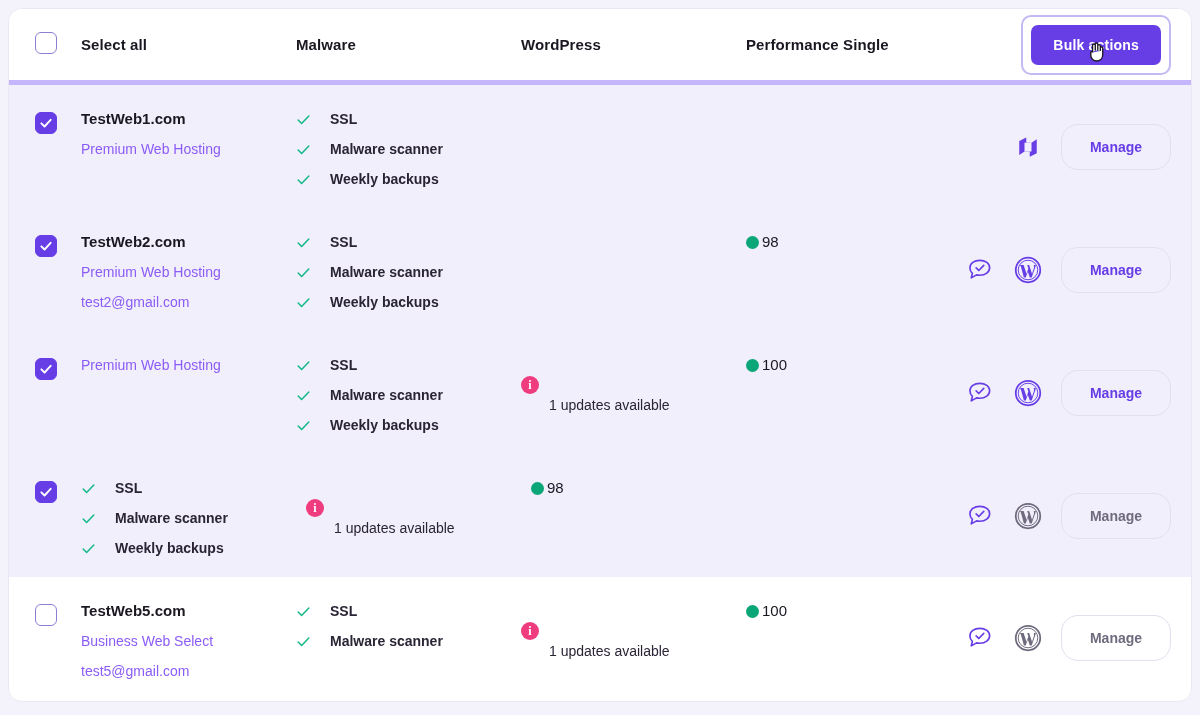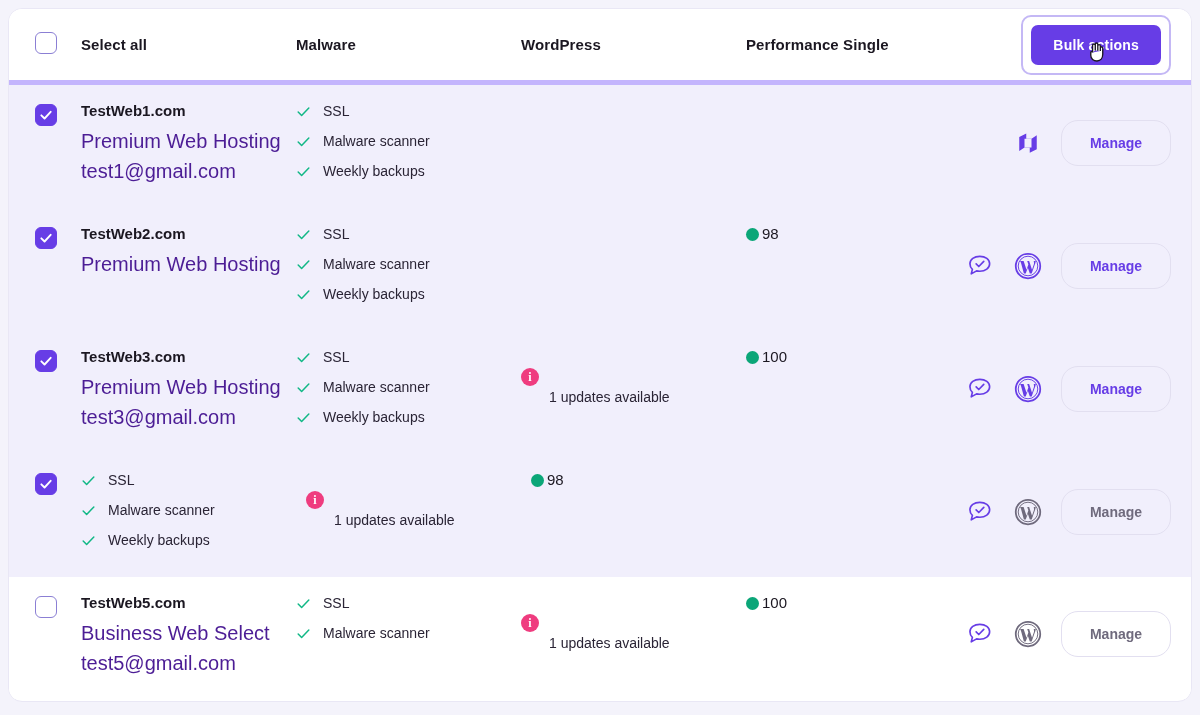--- a/index.html
+++ b/index.html
@@ -108,49 +108,50 @@
     pointer-events: none;
   }
 
   
   .rows { position: relative; }
 
   .row {
     display: flex;
     align-items: flex-start;
     min-height: 123px;
-    padding-top: 16px;
+    padding-top: 24px;
     position: relative;
   }
   .row.selected { background: #f1effc; }
   .row.plain    { background: #ffffff; }
   .row.last     { min-height: 122px; }
 
   .row .col-check { padding-top: 3px; }
 
   .site-name {
     font-size: 15px;
     font-weight: 700;
     color: #1b1721;
     line-height: 20px;
     margin-bottom: 10px;
   }
   .site-plan, .site-mail {
-    font-size: 20px;
-    color: #4c1d95;
+    font-size: 14px;
+    color: #8b5cf6;
     line-height: 20px;
   }
   .site-plan { margin-bottom: 10px; }
 
   .feat {
     display: flex;
     align-items: center;
-    gap: 12px;
+    gap: 19px;
     line-height: 20px;
     margin-bottom: 10px;
+    font-weight: bold;
   }
   .feat:last-child { margin-bottom: 0; }
   .feat-label { font-size: 14px; color: #2a2435; }
 
   .check-ico { width: 15px; height: 15px; flex: 0 0 15px; }
 
   .wp-status {
     display: flex;
     align-items: center;
     gap: 10px;
@@ -243,21 +244,20 @@
     <div class="rows" id="rows">
         <div class="row selected">
           <div class="col-check"><span class="cbox checked">
               <svg viewBox="0 0 24 24" width="14" height="14">
                 <path d="M4 12.5 L9.5 18 L20 6.5" fill="none" stroke="#ffffff" stroke-width="3.2" stroke-linecap="round" stroke-linejoin="round"></path>
               </svg>
             </span></div>
           <div class="col-site">
             <div class="site-name">TestWeb1.com</div>
             <div class="site-plan">Premium Web Hosting</div>
-            <div class="site-mail">test1@gmail.com</div>
           </div>
           <div class="col-sec">
             <div class="feat">
               <svg viewBox="0 0 24 24" class="check-ico">
                 <path d="M3.5 12.8 L9 18.3 L20.5 6.3" fill="none" stroke="#12b886" stroke-width="2.4" stroke-linecap="round" stroke-linejoin="round"></path>
               </svg>
               <span class="feat-label">SSL</span>
             </div>
             <div class="feat">
               <svg viewBox="0 0 24 24" class="check-ico">
@@ -287,20 +287,21 @@
         </div>
         <div class="row selected">
           <div class="col-check"><span class="cbox checked">
               <svg viewBox="0 0 24 24" width="14" height="14">
                 <path d="M4 12.5 L9.5 18 L20 6.5" fill="none" stroke="#ffffff" stroke-width="3.2" stroke-linecap="round" stroke-linejoin="round"></path>
               </svg>
             </span></div>
           <div class="col-site">
             <div class="site-name">TestWeb2.com</div>
             <div class="site-plan">Premium Web Hosting</div>
+            <div class="site-mail">test2@gmail.com</div>
           </div>
           <div class="col-sec">
             <div class="feat">
               <svg viewBox="0 0 24 24" class="check-ico">
                 <path d="M3.5 12.8 L9 18.3 L20.5 6.3" fill="none" stroke="#12b886" stroke-width="2.4" stroke-linecap="round" stroke-linejoin="round"></path>
               </svg>
               <span class="feat-label">SSL</span>
             </div>
             <div class="feat">
               <svg viewBox="0 0 24 24" class="check-ico">
@@ -339,23 +340,21 @@
             <button class="manage-btn">Manage</button>
           </div>
         </div>
         <div class="row selected">
           <div class="col-check"><span class="cbox checked">
               <svg viewBox="0 0 24 24" width="14" height="14">
                 <path d="M4 12.5 L9.5 18 L20 6.5" fill="none" stroke="#ffffff" stroke-width="3.2" stroke-linecap="round" stroke-linejoin="round"></path>
               </svg>
             </span></div>
           <div class="col-site">
-            <div class="site-name">TestWeb3.com</div>
             <div class="site-plan">Premium Web Hosting</div>
-            <div class="site-mail">test3@gmail.com</div>
           </div>
           <div class="col-sec">
             <div class="feat">
               <svg viewBox="0 0 24 24" class="check-ico">
                 <path d="M3.5 12.8 L9 18.3 L20.5 6.3" fill="none" stroke="#12b886" stroke-width="2.4" stroke-linecap="round" stroke-linejoin="round"></path>
               </svg>
               <span class="feat-label">SSL</span>
             </div>
             <div class="feat">
               <svg viewBox="0 0 24 24" class="check-ico">

